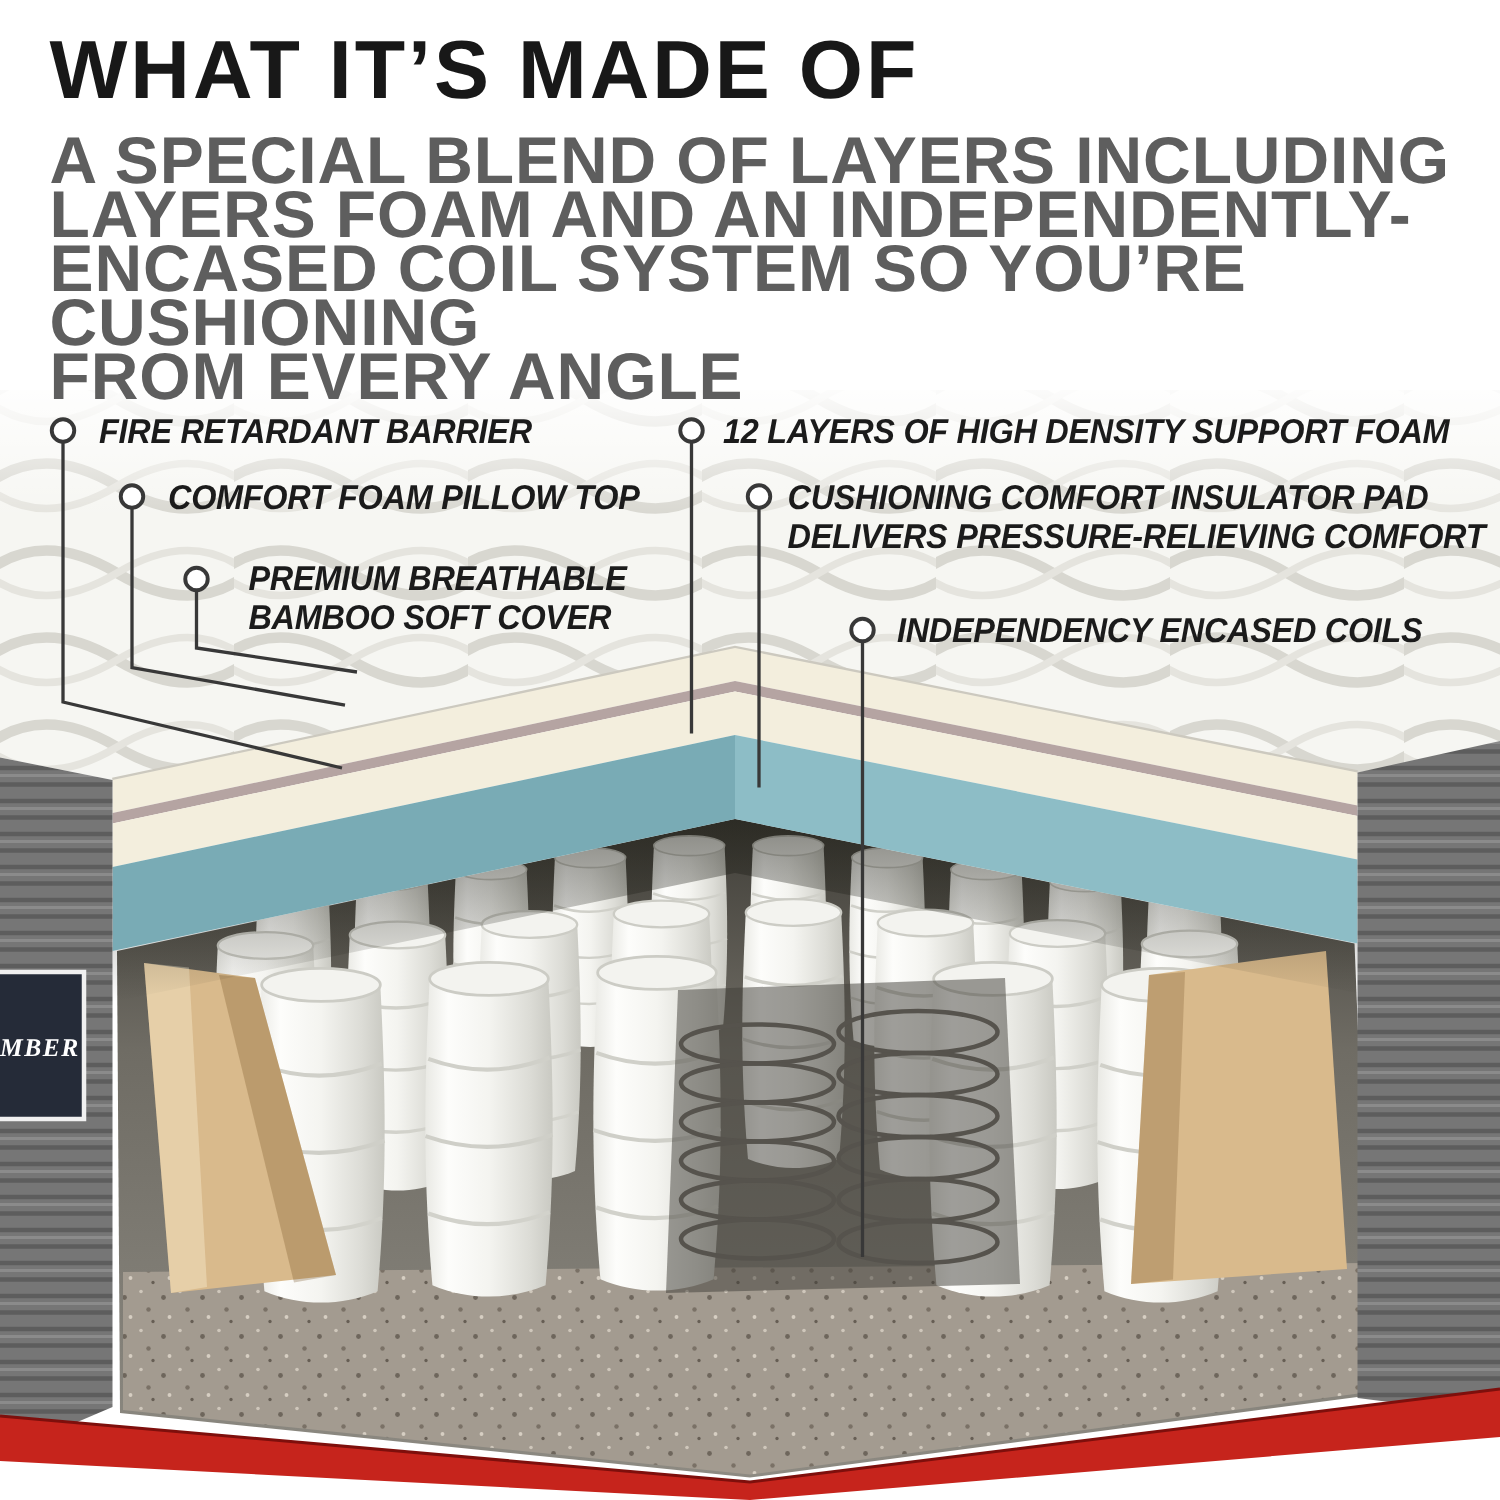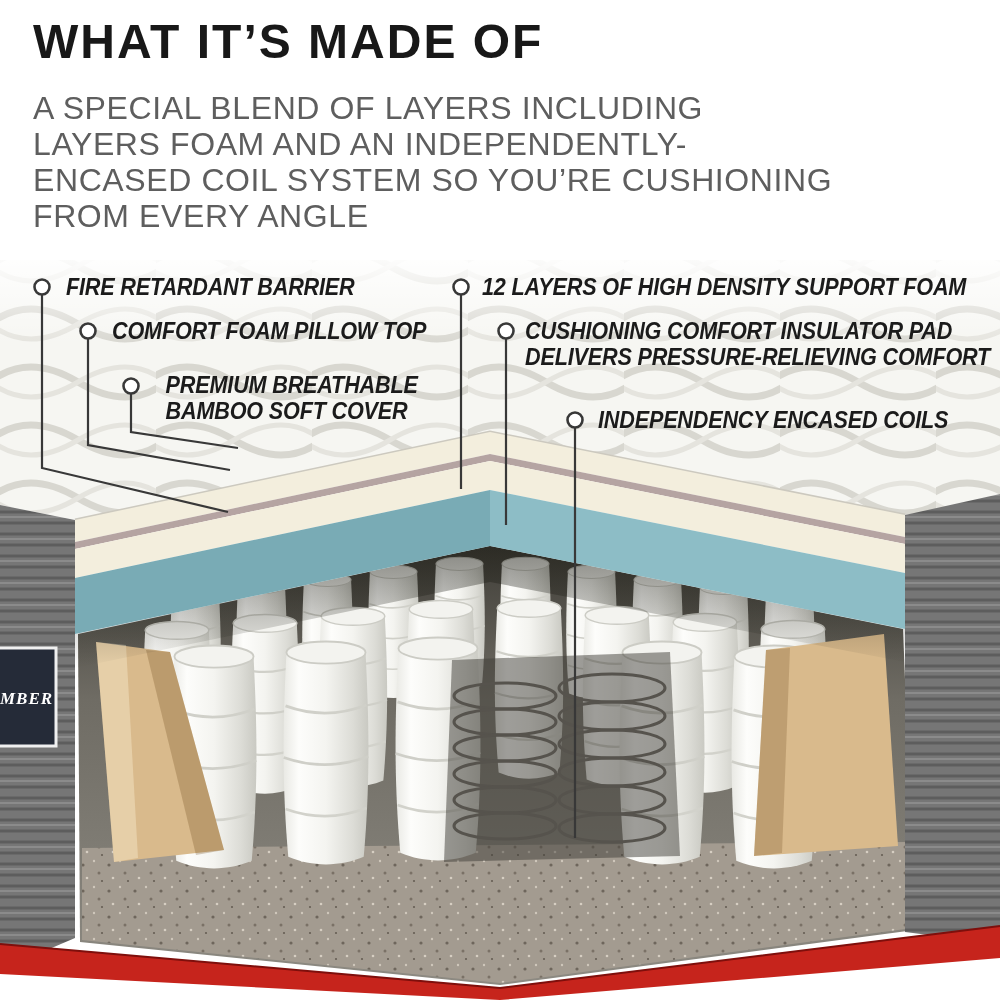--- a/index.html
+++ b/index.html
@@ -3,27 +3,27 @@
 <meta charset="utf-8">
 <style>
   html,body { margin:0; padding:0; background:#ffffff; }
   .stage {
     position:relative; width:1000px; height:1000px; overflow:hidden;
     background:#ffffff; font-family:"Liberation Sans", sans-serif;
   }
   .stage svg.illus { position:absolute; left:0; top:0; }
   .title {
     position:absolute; left:33px; top:14px;
-    font-size:48px; font-weight:800; letter-spacing:2px; color:#181818;
+    font-size:55px; font-weight:800; letter-spacing:2px; color:#181818;
     white-space:nowrap;
   }
   .subtitle {
     position:absolute; left:33px; top:90px;
-    font-size:32px; line-height:36px; letter-spacing:0.6px;
-    color:#5e5e5e; font-weight:400;
+    font-size:44px; line-height:36px; letter-spacing:0.6px;
+    color:#5e5e5e; font-weight:700;
   }
   .callout {
     position:absolute; font-style:italic; font-weight:700; font-size:23px;
     color:#1b1b1b; white-space:nowrap; letter-spacing:-0.2px;
     transform:scaleX(0.94); transform-origin:left top; line-height:26px;
   }
   .callout span { display:block; }
   .callout.centered { text-align:center; transform-origin:center top; }
 </style>
 </head>

